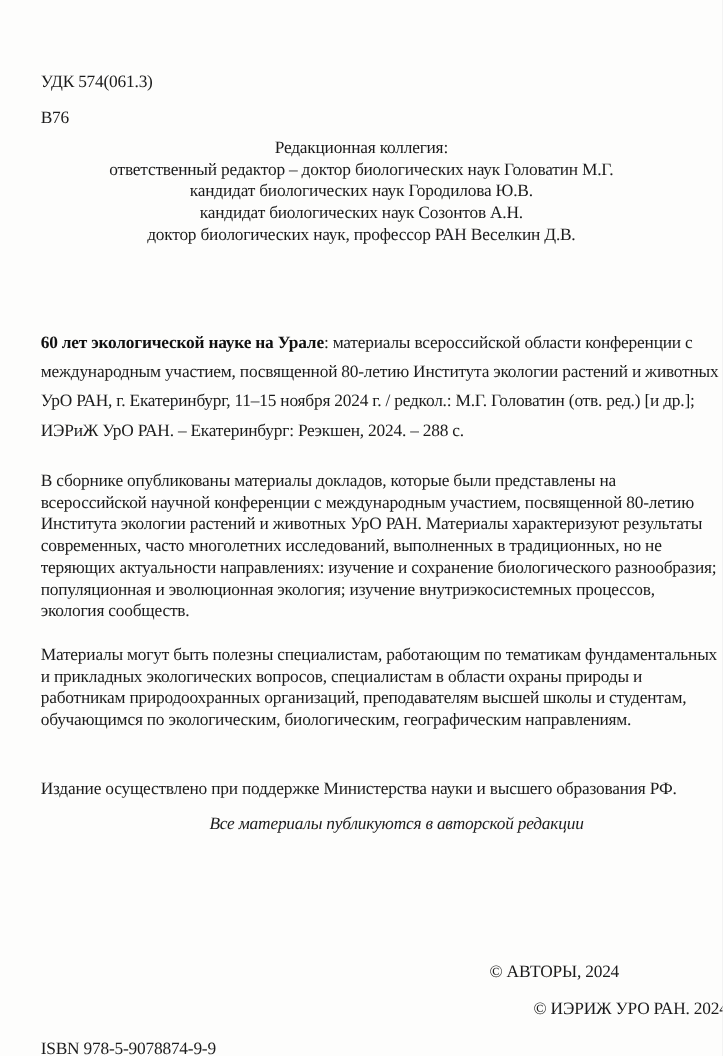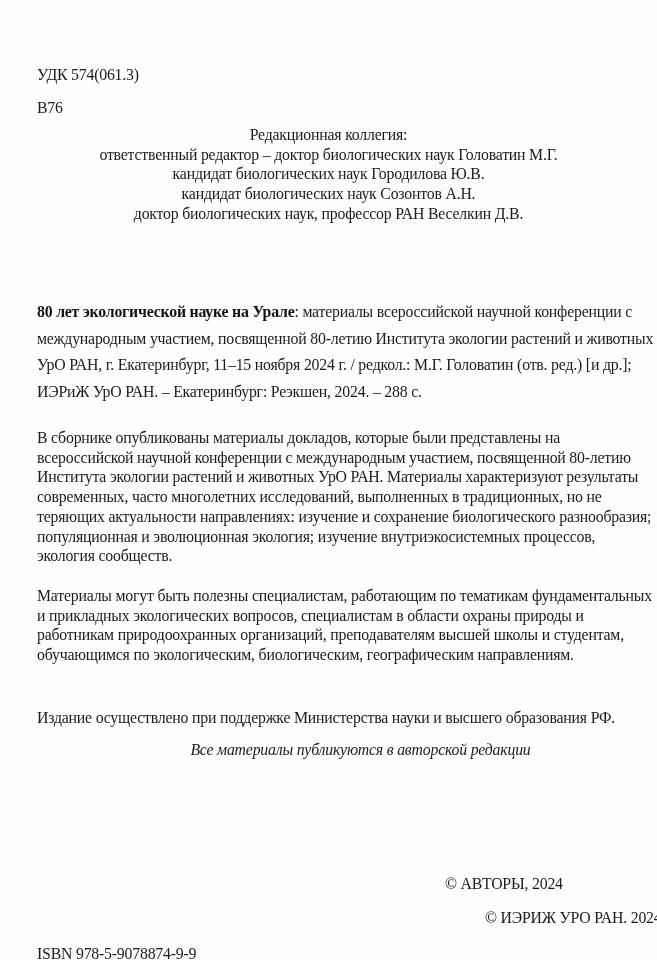--- a/index.html
+++ b/index.html
@@ -37,21 +37,21 @@
 
   <div class="abs left-margin lh-single" style="top:62px;">В76</div>
 
   <div class="abs center pre lh-single" style="top:125px;">Редакционная коллегия:
 ответственный редактор – доктор биологических наук Головатин М.Г.
 кандидат биологических наук Городилова Ю.В.
 кандидат биологических наук Созонтов А.Н.
 доктор биологических наук, профессор РАН Веселкин Д.В.</div>
 
   <div class="abs left-margin lh-wide" style="top:263px; width:600px;">
-    <div class="pre"><span class="bold">80 лет экологической науке на Урале</span><span>: материалы всероссийской научной конференции с</span></div>
+    <div class="pre"><span class="bold">60 лет экологической науке на Урале</span><span>: материалы всероссийской области конференции с</span></div>
     <div class="pre">международным участием, посвященной 80-летию Института экологии растений и животных
 УрО РАН, г. Екатеринбург, 11–15 ноября 2024 г. / редкол.: М.Г. Головатин (отв. ред.) [и др.];
 ИЭРиЖ УрО РАН. – Екатеринбург: Реэкшен, 2024. – 288 с.</div>
   </div>
 
   <div class="abs left-margin pre lh-single" style="top:392px;">В сборнике опубликованы материалы докладов, которые были представлены на
 всероссийской научной конференции с международным участием, посвященной 80-летию
 Института экологии растений и животных УрО РАН. Материалы характеризуют результаты
 современных, часто многолетних исследований, выполненных в традиционных, но не
 теряющих актуальности направлениях: изучение и сохранение биологического разнообразия;

